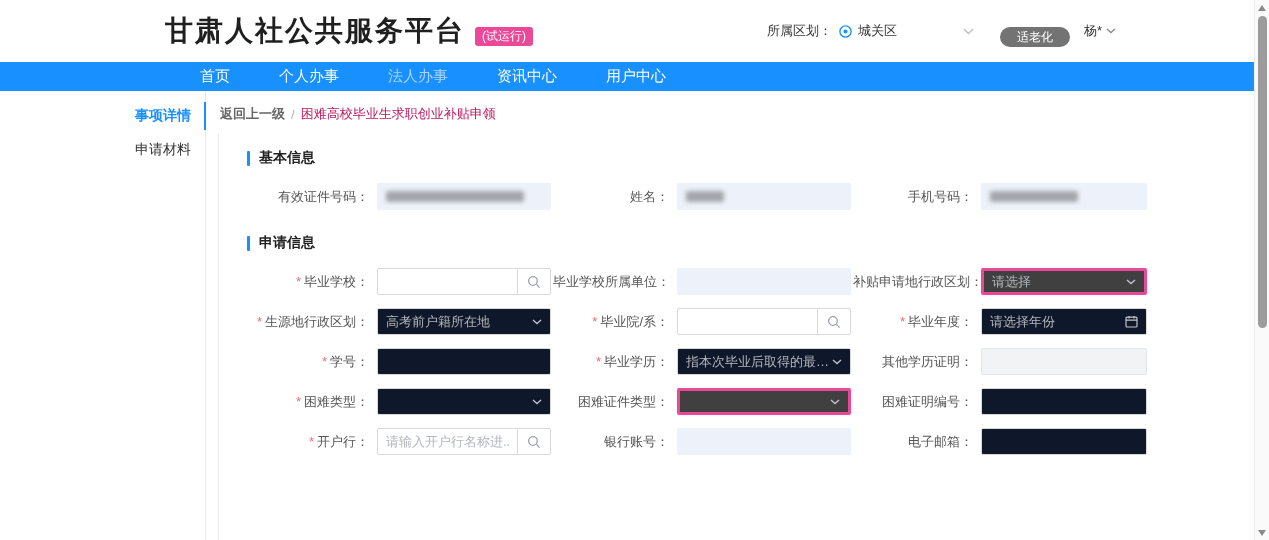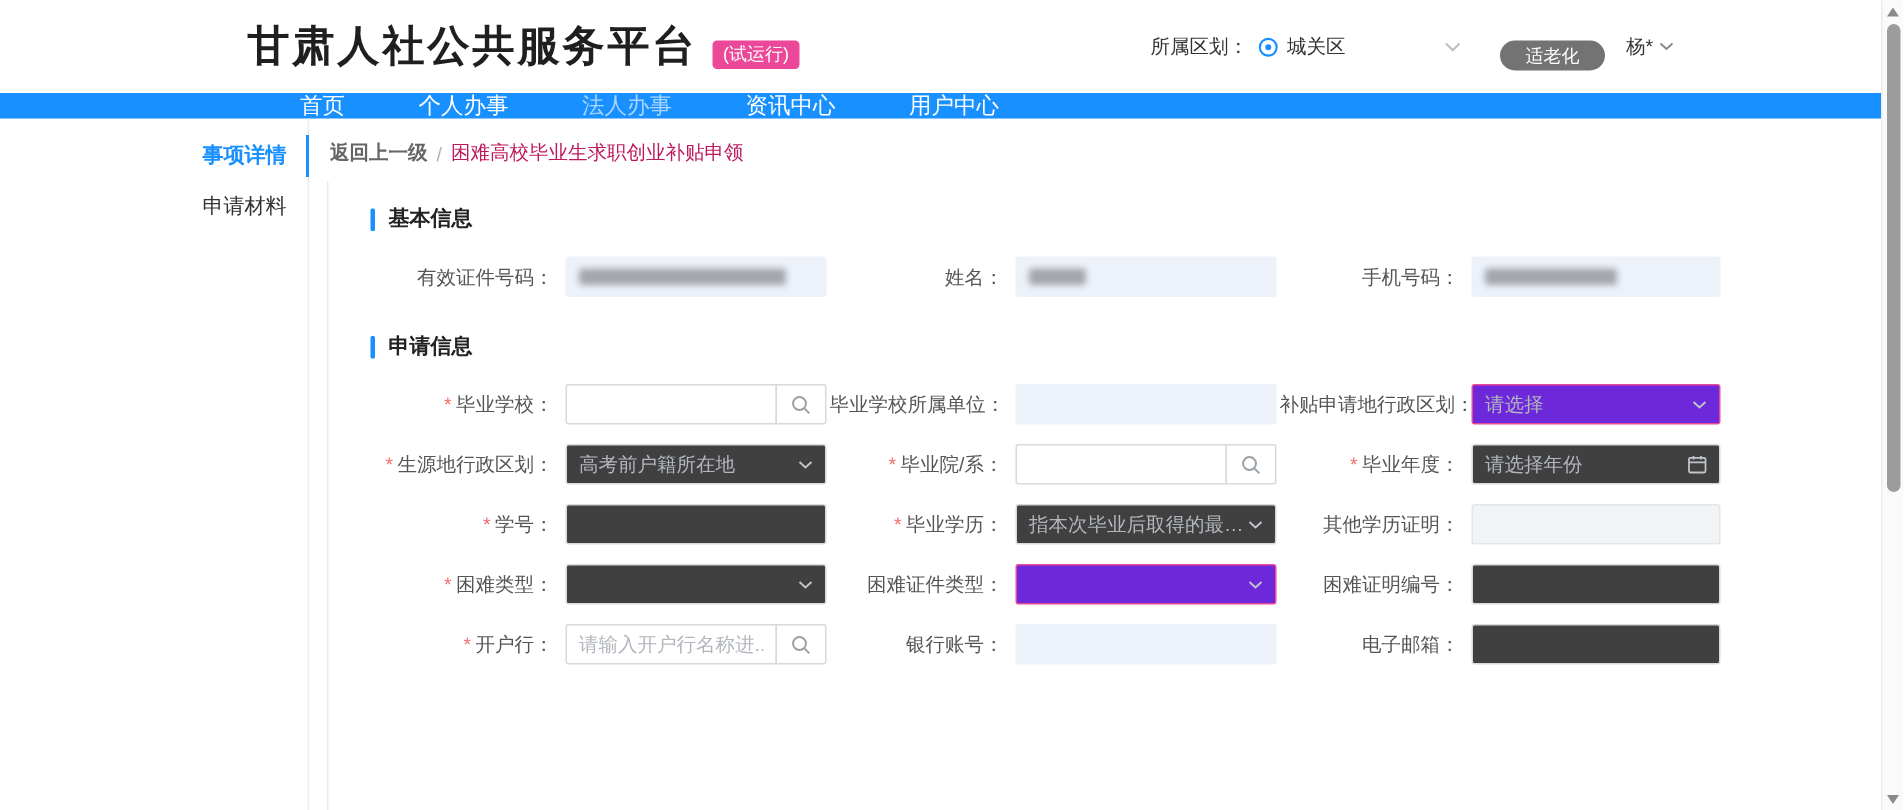--- a/index.html
+++ b/index.html
@@ -14,21 +14,21 @@
   .hdr-badge { margin-left:10px; margin-top:10px; background:#ec4899; color:#fff; font-size:12px; padding:3px 7px 4px; border-radius:3px; line-height:1; }
   .hdr-right { margin-left:auto; margin-right:138px; display:flex; align-items:center; font-size:13px; }
   .region-label { color:#333; }
   .pin { margin:0 5px 0 6px; display:flex; }
   .region-value { color:#333; }
   .region-chev { margin-left:66px; display:flex; }
   .elder-pill { margin-left:26px; background:#737373; color:#fff; font-size:12px; padding:4px 17px; border-radius:999px; line-height:1; cursor:pointer;margin-top:12px; }
   .user { margin-left:14px; display:flex; align-items:center; gap:4px; color:#333; cursor:pointer; }
 
   
-  .nav { height:17px; background:#1890ff; display:flex; align-items:center; gap:49px; padding-left:200px; flex-shrink:0; }
+  .nav { height:29px; background:#1890ff; display:flex; align-items:center; gap:49px; padding-left:200px; flex-shrink:0; }
   .nav-item { color:#fff; font-size:15px; cursor:pointer; white-space:nowrap; }
   .nav-item.muted { color:rgba(255,255,255,.62); }
 
   
   .bd { flex:1; display:flex; min-height:0; }
   .sidebar { width:206px; border-right:1px solid #ebebeb; padding-top:10px; flex-shrink:0; }
   .side-item { position:relative; text-align:right; padding:6px 14px 6px 0; font-size:14px; color:#333; cursor:pointer; margin-bottom:4px; }
   .side-item.active { color:#1890ff; font-weight:bold;padding-left:41px; }
   .side-item.active::after { content:""; position:absolute; right:-1px; top:1px; bottom:1px; width:2px; background:#1890ff; }
 
@@ -45,25 +45,25 @@
 
   .grid { display:grid; grid-template-columns:306px 300px 300px; row-gap:13px; margin:16px 0 24px; }
   .cell { display:flex; align-items:center; height:27px; }
   .lbl { font-size:13px; color:#555; text-align:right; padding-right:8px; flex-shrink:0; white-space:nowrap; }
   .req { color:#f56c6c; margin-right:3px; }
   .col1 .lbl{ width:130px; } .col1 .ctl{ width:174px; }
   .col2 .lbl{ width:124px; } .col2 .ctl{ width:174px; }
   .col3 .lbl{ width:128px; } .col3 .ctl{ width:166px; }
   .ctl { height:27px; display:flex; align-items:center; font-size:13px; flex-shrink:0; }
 
-  .box { width:100%; height:100%; border:1px solid #d9d9d9; border-radius:2px; background:#404040; display:flex; align-items:center; padding:0 8px; overflow:hidden; }
+  .box { width:100%; height:100%; border:1px solid #d9d9d9; border-radius:2px; background:#0f172a; display:flex; align-items:center; padding:0 8px; overflow:hidden; }
   .box .ph { color:#b2b6bd; white-space:nowrap; overflow:hidden; text-overflow:ellipsis; }
   .ro  { background:#edf1f9; border:1px solid #edf1f9; }
   .dis { background:#f2f3f5; border:1px solid #e3e5e9; }
-  .seldis { background:#6d28d9; border:1px solid #ec4899;justify-content:flex-end; }
+  .seldis { background:#404040; border:3px solid #ec4899;justify-content:flex-end; }
   .chev { margin-left:auto; display:flex; flex-shrink:0; }
   .cal  { margin-left:auto; display:flex; flex-shrink:0; }
 
   .sgrp { width:100%; height:100%; display:flex; }
   .sg-input { flex:1; min-width:0; height:100%; border:1px solid #d9d9d9; border-radius:2px 0 0 2px; background:#fff; display:flex; align-items:center; padding:0 8px; overflow:hidden; }
   .sg-input .ph { color:#b2b6bd; white-space:nowrap; overflow:hidden; }
   .sg-btn { width:34px; height:100%; margin-left:-1px; border:1px solid #d9d9d9; border-radius:0 2px 2px 0; background:#fff; display:flex; align-items:center; justify-content:center; cursor:pointer; }
 
   .rd { height:11px; border-radius:2px; background:#a3a7ad; filter:blur(2px); }
   .rd-id { width:138px; } .rd-name { width:38px; } .rd-phone { width:88px; }

